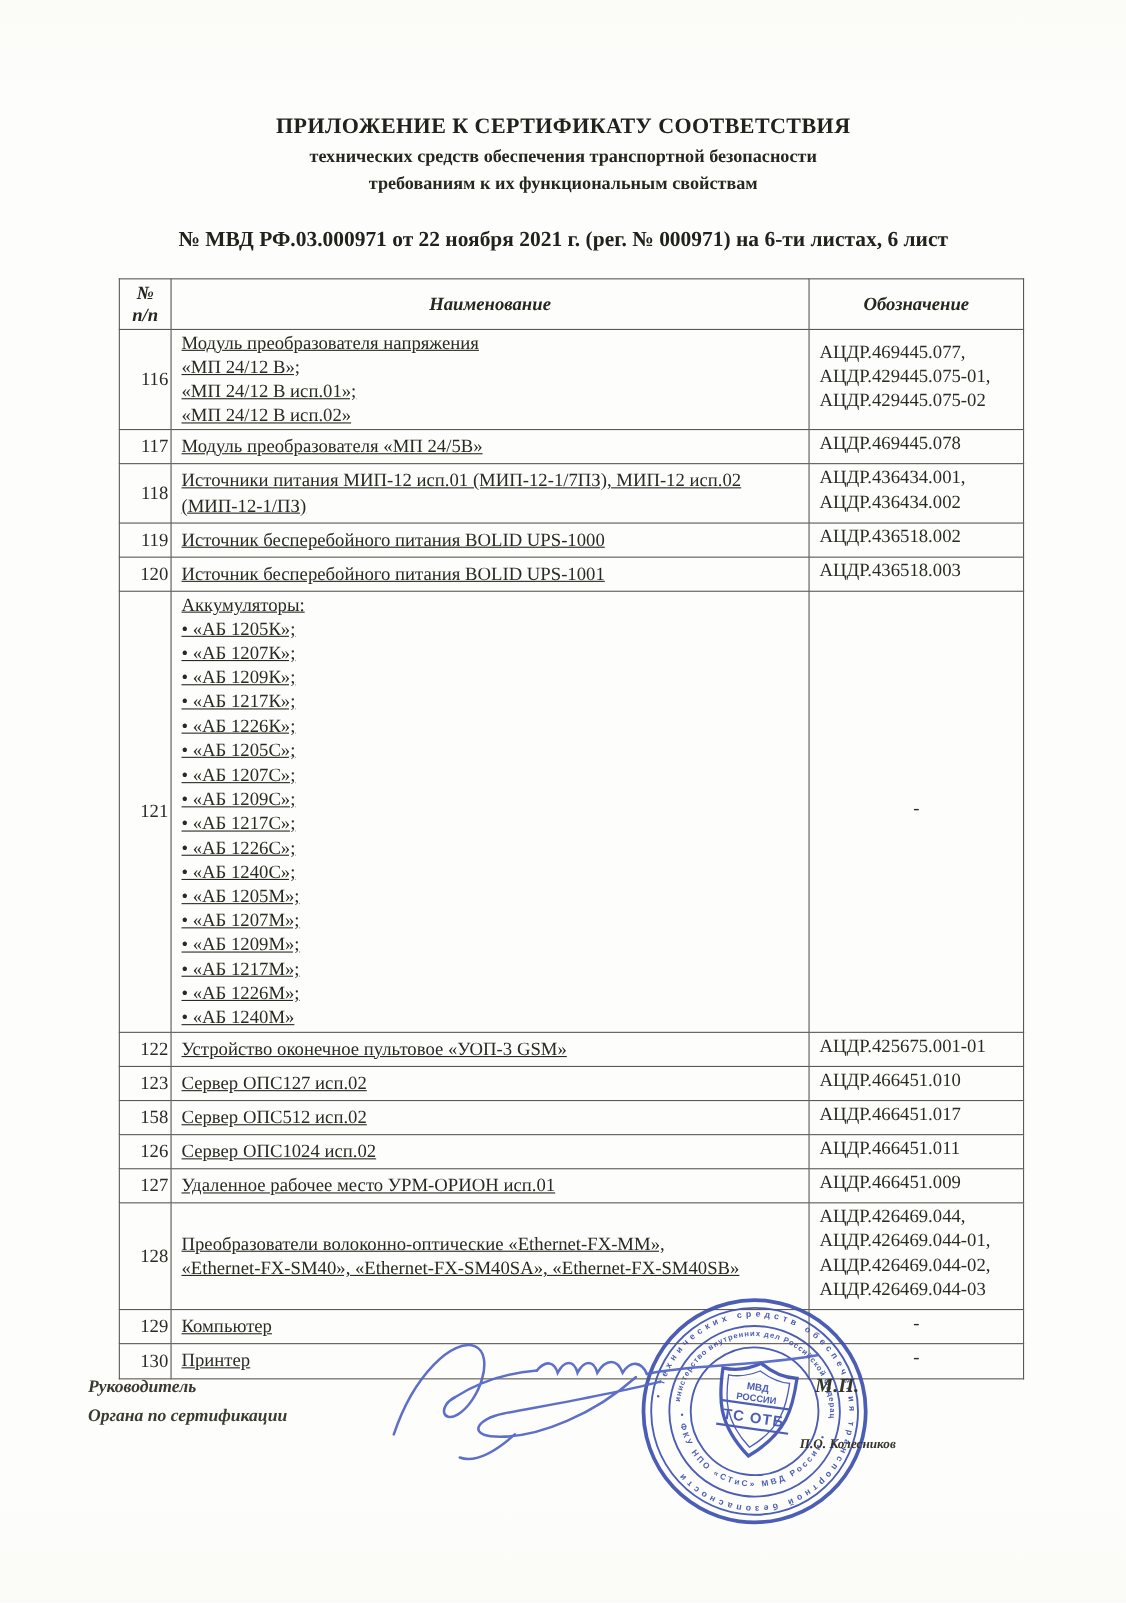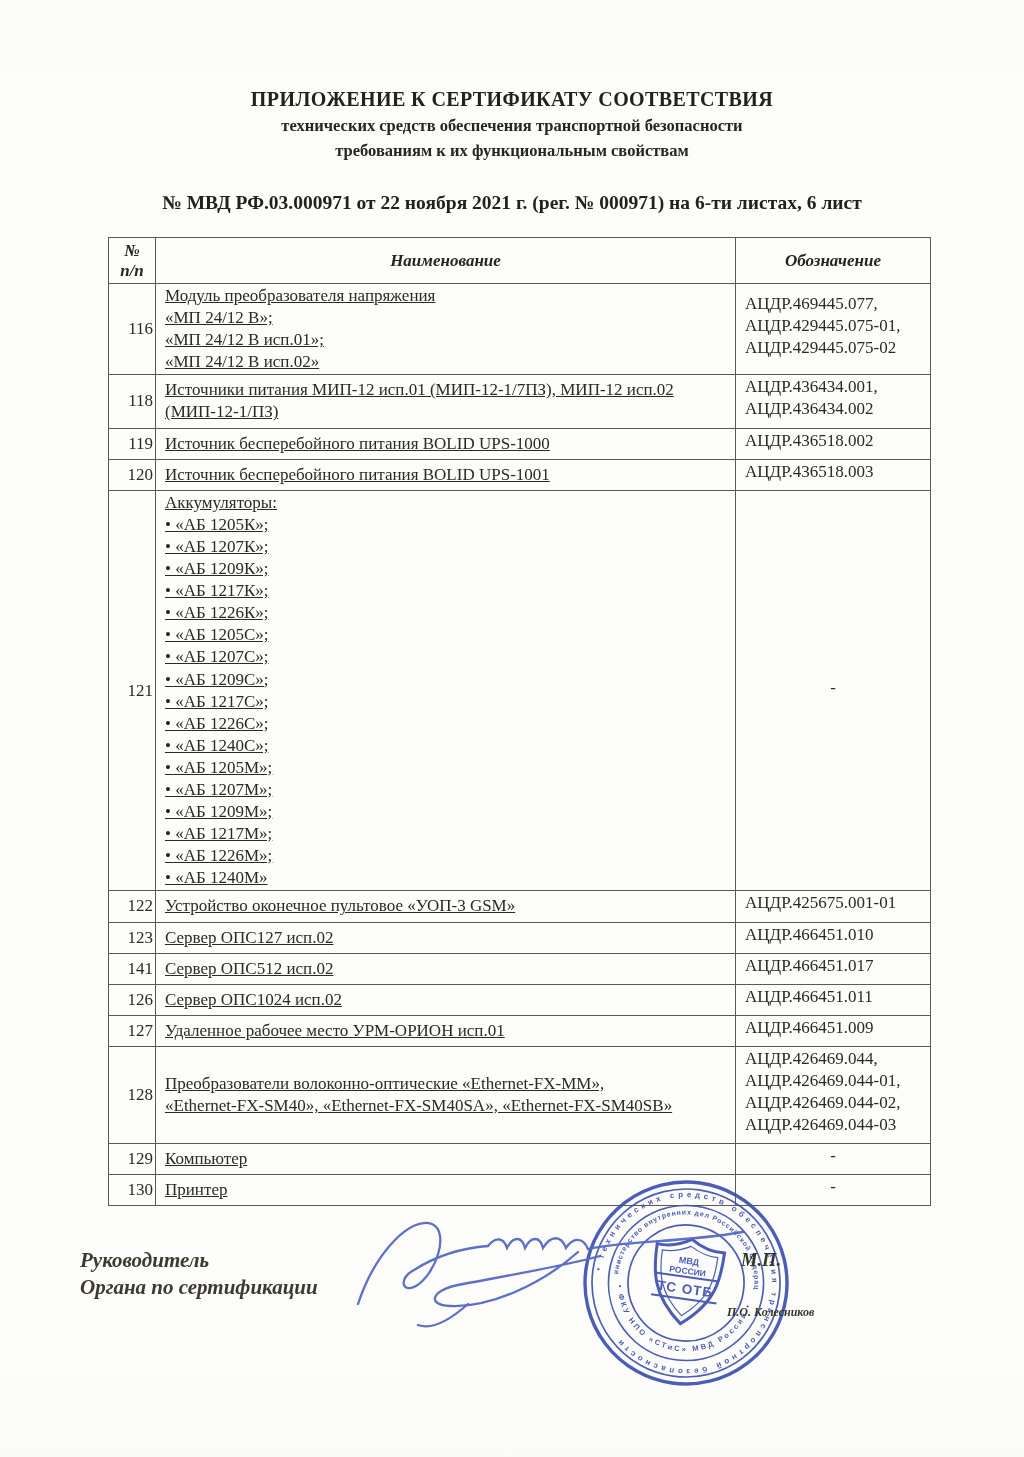--- a/index.html
+++ b/index.html
@@ -8,21 +8,21 @@
     position:relative;
     width:1024px; height:1457px;
     margin:0 auto;
     background:linear-gradient(180deg,#fbfbf8 0%, #fdfdfb 6%, #fdfdfb 94%, #fafaf7 100%);
     font-family:"Liberation Serif","DejaVu Serif",serif;
     color:#2a2a23;
     overflow:hidden;
   }
   
   .doc-header { padding-top:88px; text-align:center; }
-  .title-main { font-size:20px; font-weight:bold; letter-spacing:0.4px; color:#22221c; }
+  .title-main { font-size:20px; font-weight:bold; letter-spacing:0.4px; color:#22221c;margin-top:16px; }
   .title-sub  { font-size:16.5px; font-weight:bold; margin-top:5px; color:#26261f; }
   .reg-line   { font-size:19.5px; font-weight:bold; margin-top:31px; text-align:center; color:#22221c; }
   
   table.cert {
     border-collapse:collapse;
     table-layout:fixed;
     width:822px;
     margin:23px 0 0 108px;
   }
   table.cert col.c-num { width:47px; }
@@ -40,21 +40,21 @@
   }
   th .hdr-line { line-height:20px; }
   td.cell-num { text-align:right; padding:1px 2px; }
   td.cell-name { padding:1px 6px 1px 9px;text-decoration:underline; }
   td.cell-des { padding:1px 4px 7px 9px; }
   td.cell-des.des-center { text-align:center; padding-left:4px; }
   .cell-line { line-height:22.1px; white-space:nowrap; overflow:visible; }
   
   .signer-role {
     position:absolute; left:80px; top:1247px;
-    font-weight:bold; font-style:italic; font-size:21px;
+    font-weight:bold; font-style:italic; font-size:16px;
     line-height:27px; color:#3a3a2e;
   }
   .signer-name {
     position:absolute; left:727px; top:1281px;
     font-weight:bold; font-style:italic; font-size:12px; color:#35352a;
     z-index:4;
     margin-top:24px;
   }
   .seal-mark {
     position:absolute; left:741px; top:1250px;
@@ -100,20 +100,29 @@
       <td class="cell-name">
             <div class="cell-line">Модуль преобразователя напряжения</div>
             <div class="cell-line">«МП 24/12 В»;</div>
             <div class="cell-line">«МП 24/12 В исп.01»;</div>
             <div class="cell-line">«МП 24/12 В исп.02»</div>
           </td>
       <td class="cell-des">
             <div class="cell-line">АЦДР.469445.077,</div>
             <div class="cell-line">АЦДР.429445.075-01,</div>
             <div class="cell-line">АЦДР.429445.075-02</div>
+          </td>
+    </tr>
+        <tr>
+      <td class="cell-num">117</td>
+      <td class="cell-name">
+            <div class="cell-line">Модуль преобразователя «МП 24/5В»</div>
+          </td>
+      <td class="cell-des">
+            <div class="cell-line">АЦДР.469445.078</div>
           </td>
     </tr>
         <tr>
       <td class="cell-num">118</td>
       <td class="cell-name">
             <div class="cell-line">Источники питания МИП-12 исп.01 (МИП-12-1/7ПЗ), МИП-12 исп.02</div>
             <div class="cell-line">(МИП-12-1/ПЗ)</div>
           </td>
       <td class="cell-des">
             <div class="cell-line">АЦДР.436434.001,</div>
@@ -176,21 +185,21 @@
         <tr>
       <td class="cell-num">123</td>
       <td class="cell-name">
             <div class="cell-line">Сервер ОПС127 исп.02</div>
           </td>
       <td class="cell-des">
             <div class="cell-line">АЦДР.466451.010</div>
           </td>
     </tr>
         <tr>
-      <td class="cell-num">141</td>
+      <td class="cell-num">158</td>
       <td class="cell-name">
             <div class="cell-line">Сервер ОПС512 исп.02</div>
           </td>
       <td class="cell-des">
             <div class="cell-line">АЦДР.466451.017</div>
           </td>
     </tr>
         <tr>
       <td class="cell-num">126</td>
       <td class="cell-name">

